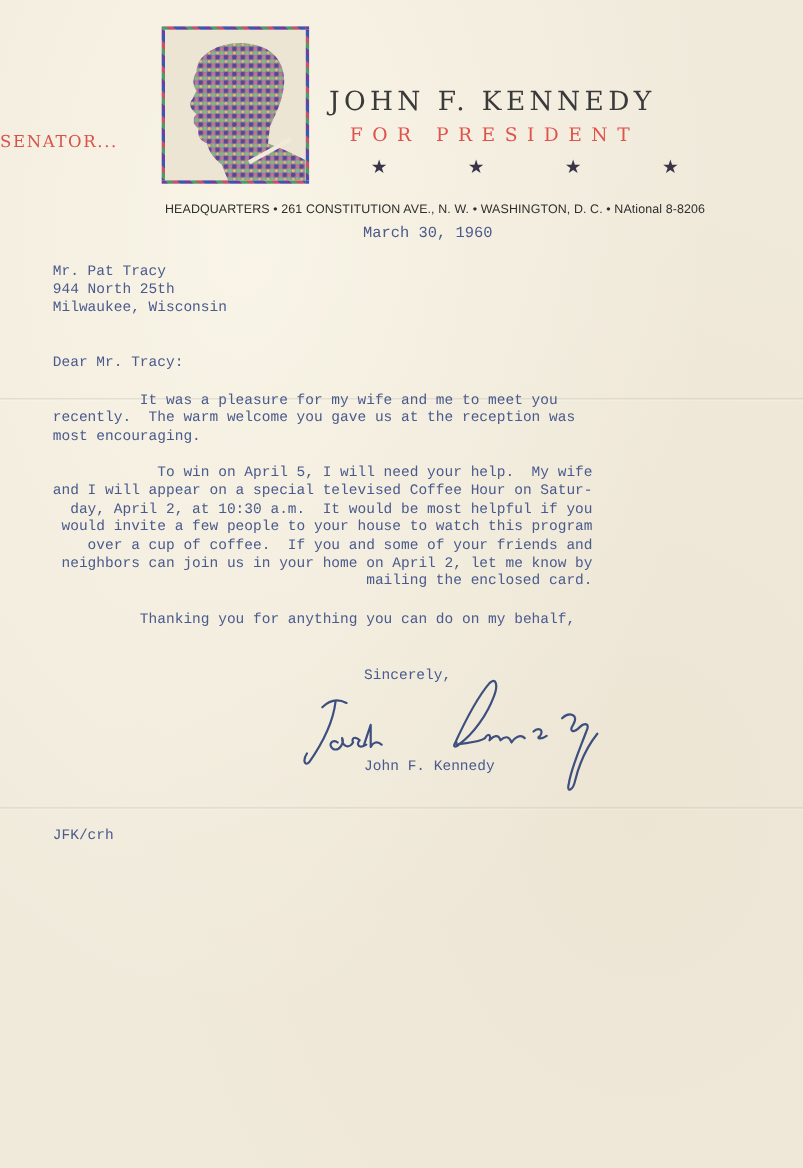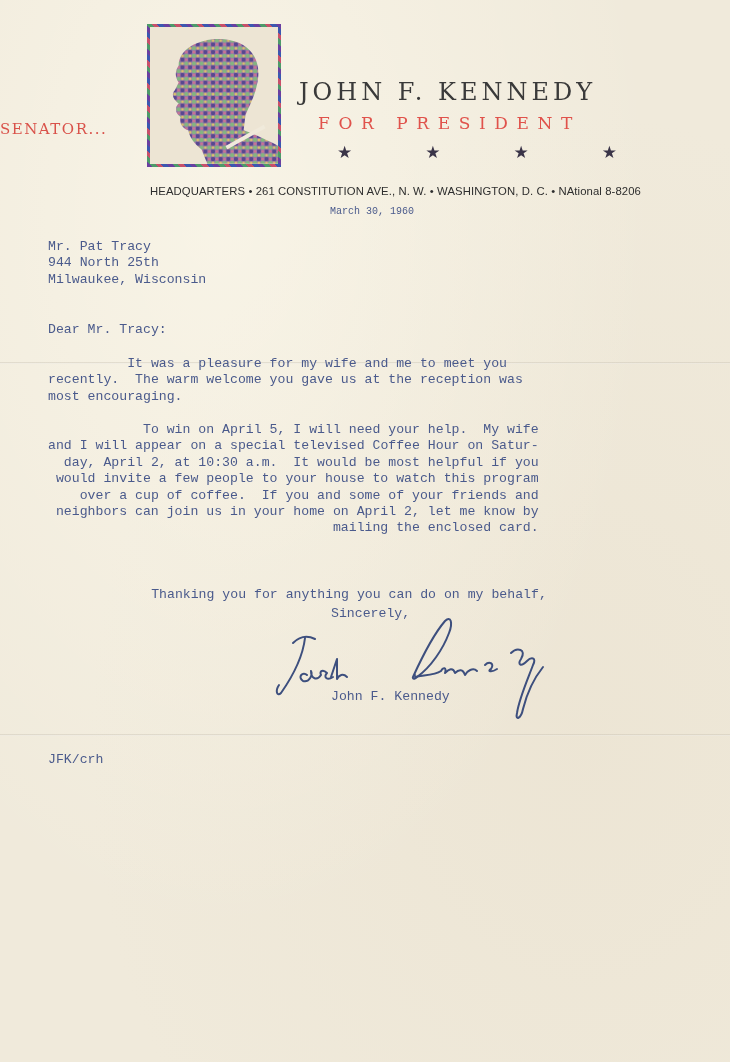--- a/index.html
+++ b/index.html
@@ -52,27 +52,27 @@
     .hq {
       position: absolute; left: 150px; top: 185px;
       font-family: Liberation Sans, sans-serif; font-size: 11.3px; color: #2e2e2e;
       white-space: nowrap; letter-spacing: 0.1px;
     }
     .typed {
       font-family: "Liberation Mono", "DejaVu Sans Mono", monospace;
       font-size: 13.2px; color: #4a5a8c; line-height: 16.4px;
       white-space: pre;
     }
-    .date { position: absolute; left: 330px; top: 204px; font-size: 10px; }
+    .date { position: absolute; left: 330px; top: 204px; font-size: 14px; }
     .address { position: absolute; left: 48px; top: 239px; }
     .salutation { position: absolute; left: 48px; top: 322px; }
     .para { position: absolute; left: 48px; }
     .p1 { top: 356px; }
     .p2 { top: 422px; text-align: right; }
-    .p3 { top: 587px; margin-left: 24px; }
+    .p3 { top: 555px; }
     .closing { position: absolute; left: 331px; top: 606px; }
     .signer { position: absolute; left: 331px; top: 689px; }
     .initials { position: absolute; left: 48px; top: 752px; }
     .signature { position: absolute; left: 265px; top: 605px; width: 300px; height: 125px; }
   </style>
 </head>
 <body>
 
 <div class="paper"></div>
 <div class="fold" style="top:362px"></div>

